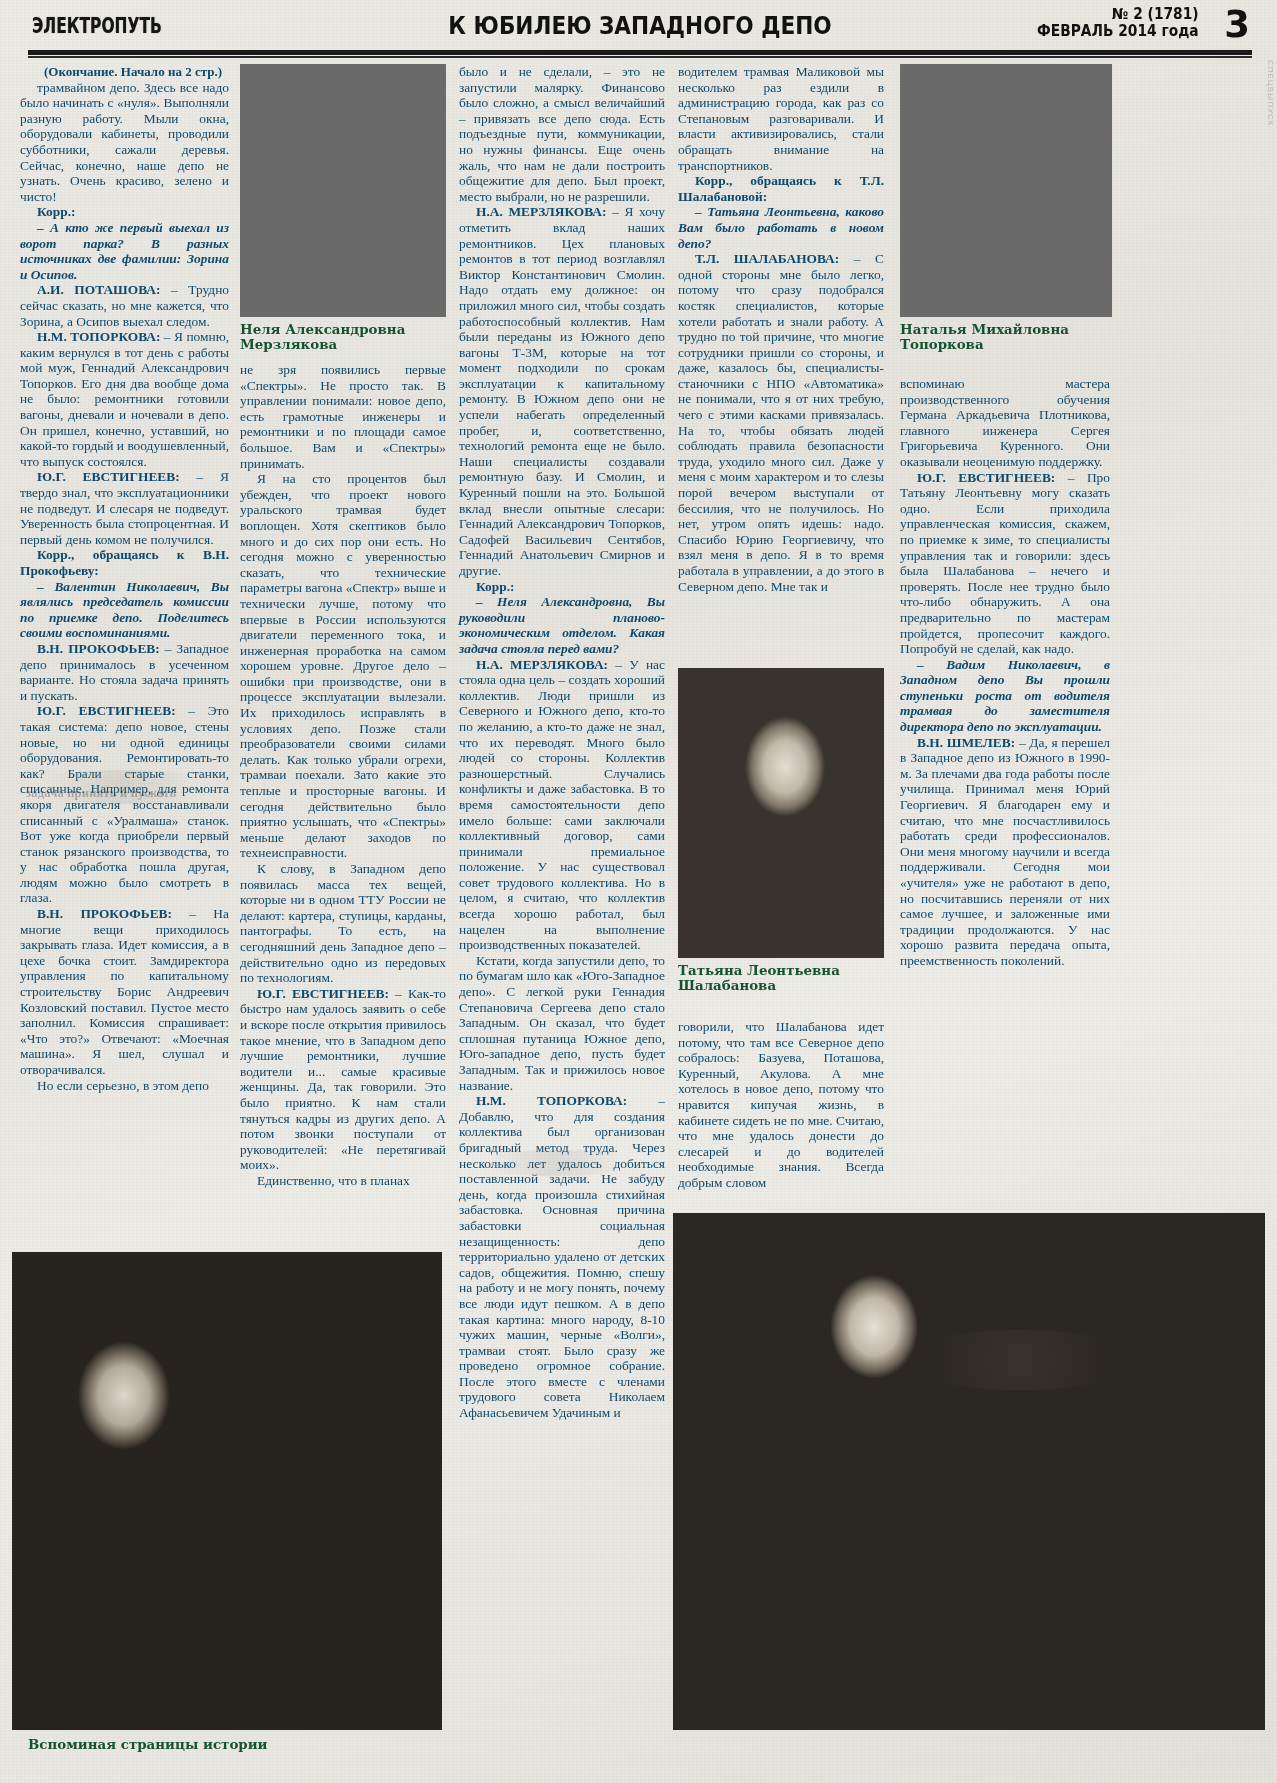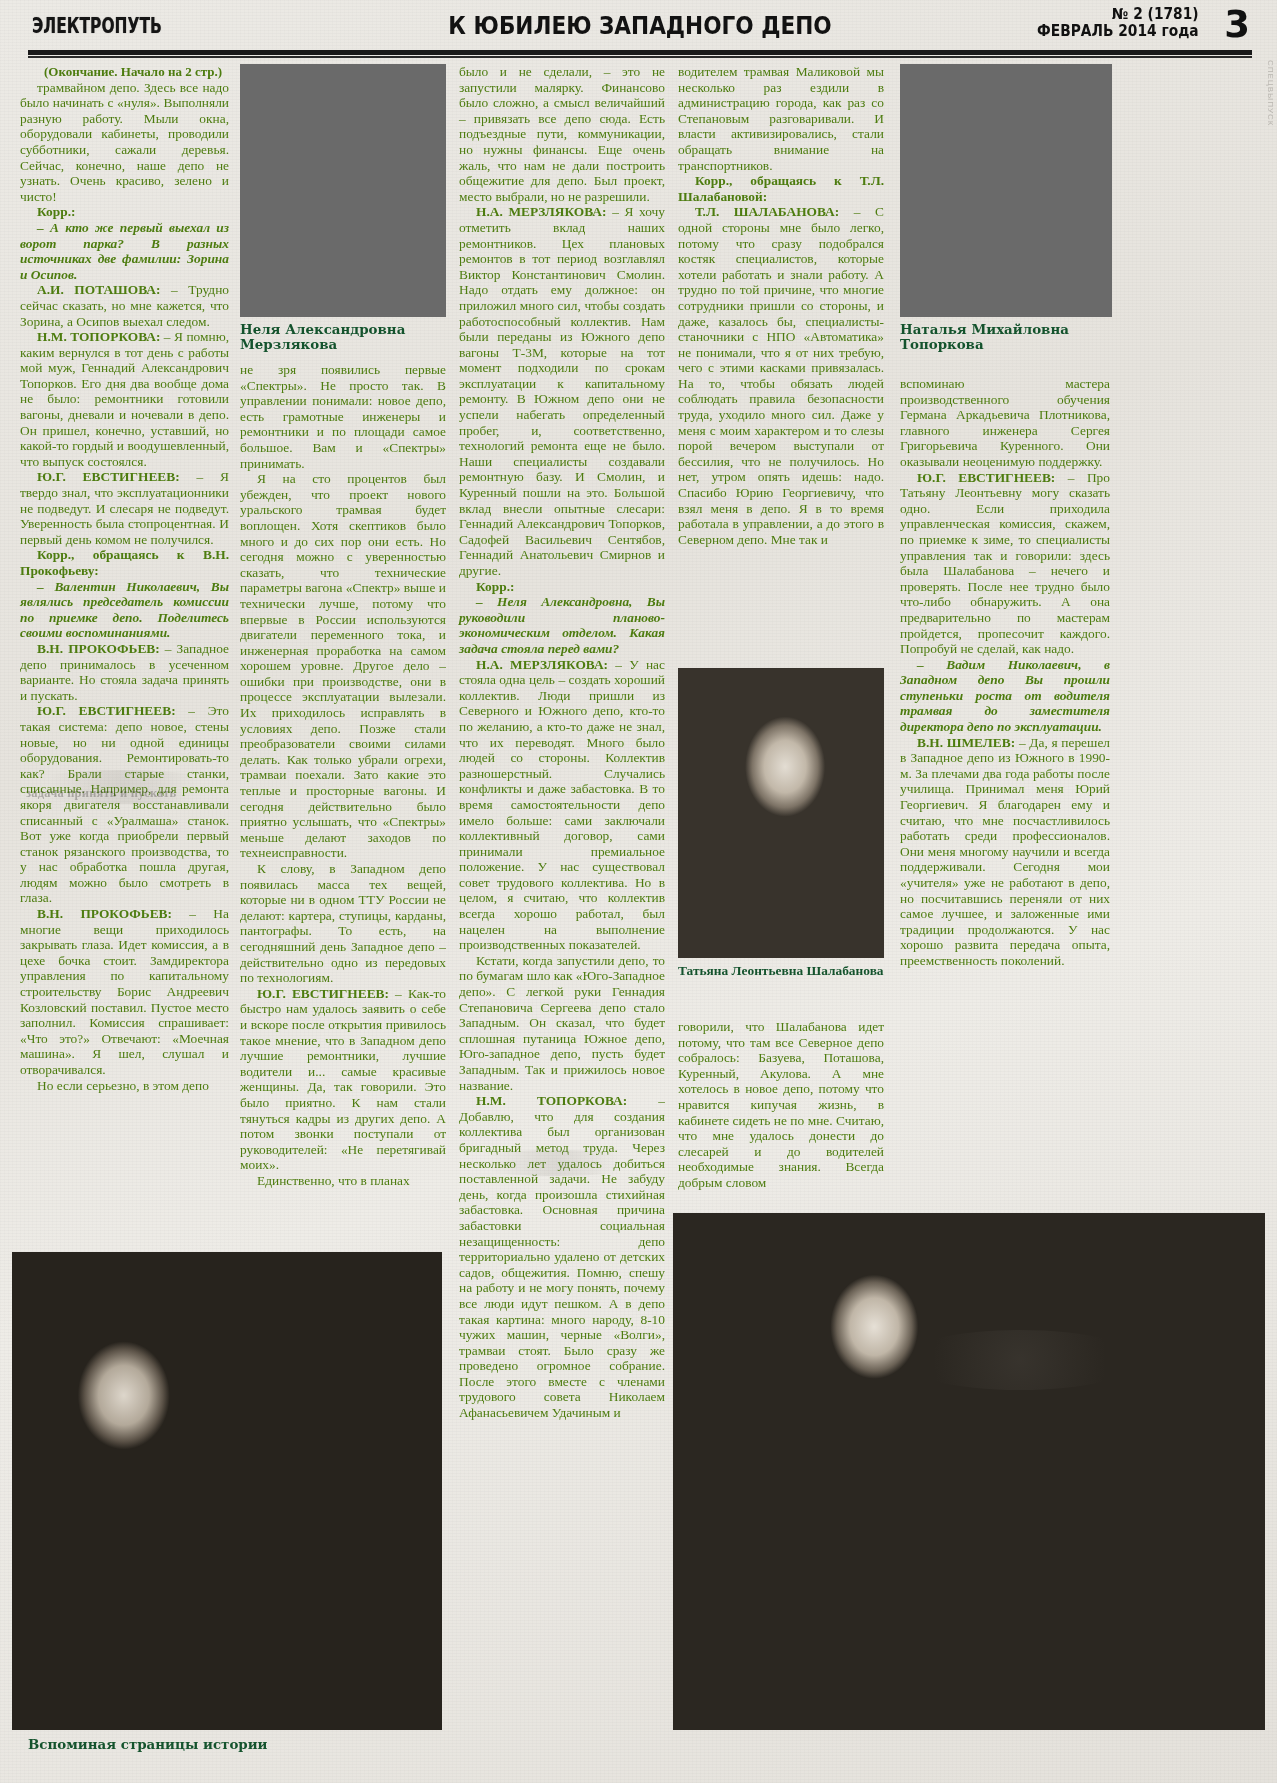--- a/index.html
+++ b/index.html
@@ -71,21 +71,21 @@
   }
 
   
   .col{
     position:absolute;
     font-size:13.4px;
     line-height:15.6px;
     text-align:justify;
     text-justify:inter-word;
     hyphens:auto;
-    color:#4d7c0f;
+    color:#0c4a6e;
   }
   .col p{margin:0;text-indent:17px;}
   .c1{left:20px; top:64px;  width:209px; height:1175px;}
   .c2{left:240px;top:362px; width:206px; height:877px;}
   .c3{left:459px;top:64px;  width:206px; height:1650px;}
   .c4{left:678px;top:64px;  width:206px; height:1220px;}
   .c5{left:900px;top:376px; width:210px; height:910px;}
   .jump{
     font-weight:bold;font-size:13px;text-align:center;margin:0 0 2px 0;
     text-indent:0;
@@ -130,21 +130,21 @@
 
   
   #photo-shalabanova{left:678px;top:668px;width:206px;height:290px;}
   #photo-shalabanova .ph-inner{
     background:
       radial-gradient(ellipse 40px 50px at 52% 34%, #e3ddd3 0%, #c2b8a9 52%, #7d7366 82%, #38332c 100%),
       radial-gradient(ellipse 66px 44px at 52% 16%, #3a332b 0%, #211d18 62%, #16130f 100%),
       radial-gradient(ellipse 86px 60px at 50% 92%, #efece6 0%, #cfc9bf 45%, #8d8478 80%, #4a443b 100%),
       linear-gradient(180deg,#2a2620 0%,#3a342c 40%,#7e766a 72%,#d8d2c7 100%);
   }
-  #cap-shalabanova{left:678px;top:963px;width:206px;font-family:Liberation Serif, serif;}
+  #cap-shalabanova{left:678px;top:963px;width:206px;}
 
   
   #photo-history{left:12px;top:1252px;width:430px;height:478px;}
   #photo-history .ph-inner{
     background:
       radial-gradient(ellipse 46px 54px at 26% 30%, #ddd6cb 0%, #b3a99a 55%, #5c5348 85%, #27231d 100%),
       radial-gradient(ellipse 50px 58px at 68% 26%, #e4ded4 0%, #bcb2a3 55%, #60574b 85%, #282420 100%),
       radial-gradient(ellipse 120px 70px at 50% 95%, #6f675b 0%, #3b352d 60%, #1b1815 100%),
       linear-gradient(180deg,#c9c3b8 0%,#8e887c 18%,#4a443b 46%,#201d18 78%,#100e0c 100%);
   }
@@ -244,20 +244,21 @@
     <p class="qhead">Корр.:</p>
     <p class="q">– Неля Александровна, Вы руководили планово-экономическим отделом. Какая задача стояла перед вами?</p>
     <p><span class="speaker">Н.А. МЕРЗЛЯКОВА:</span> – У нас стояла одна цель – создать хороший коллектив. Люди пришли из Северного и Южного депо, кто-то по желанию, а кто-то даже не знал, что их переводят. Много было людей со стороны. Коллектив разношерстный. Случались конфликты и даже забастовка. В то время самостоятельности депо имело больше: сами заключали коллективный договор, сами принимали премиальное положение. У нас существовал совет трудового коллектива. Но в целом, я считаю, что коллектив всегда хорошо работал, был нацелен на выполнение производственных показателей.</p>
     <p>Кстати, когда запустили депо, то по бумагам шло как «Юго-Западное депо». С легкой руки Геннадия Степановича Сергеева депо стало Западным. Он сказал, что будет сплошная путаница Южное депо, Юго-западное депо, пусть будет Западным. Так и прижилось новое название.</p>
     <p><span class="speaker">Н.М. ТОПОРКОВА:</span> – Добавлю, что для создания коллектива был организован бригадный метод труда. Через несколько лет удалось добиться поставленной задачи. Не забуду день, когда произошла стихийная забастовка. Основная причина забастовки социальная незащищенность: депо территориально удалено от детских садов, общежития. Помню, спешу на работу и не могу понять, почему все люди идут пешком. А в депо такая картина: много народу, 8-10 чужих машин, черные «Волги», трамваи стоят. Было сразу же проведено огромное собрание. После этого вместе с членами трудового совета Николаем Афанасьевичем Удачиным и</p>
   </div>
 
   <div class="col c4">
     <p style="text-indent:0;">водителем трамвая Маликовой мы несколько раз ездили в администрацию города, как раз со Степановым разговаривали. И власти активизировались, стали обращать внимание на транспортников.</p>
     <p class="qhead">Корр., обращаясь к Т.Л. Шалабановой:</p>
+    <p class="q">– Татьяна Леонтьевна, каково Вам было работать в новом депо?</p>
     <p><span class="speaker">Т.Л. ШАЛАБАНОВА:</span> – С одной стороны мне было легко, потому что сразу подобрался костяк специалистов, которые хотели работать и знали работу. А трудно по той причине, что многие сотрудники пришли со стороны, и даже, казалось бы, специалисты-станочники с НПО «Автоматика» не понимали, что я от них требую, чего с этими касками привязалась. На то, чтобы обязать людей соблюдать правила безопасности труда, уходило много сил. Даже у меня с моим характером и то слезы порой вечером выступали от бессилия, что не получилось. Но нет, утром опять идешь: надо. Спасибо Юрию Георгиевичу, что взял меня в депо. Я в то время работала в управлении, а до этого в Северном депо. Мне так и</p>
   </div>
 
   <div class="photo" id="photo-shalabanova">
     <div class="ph-inner"></div>
   </div>
   <div class="cap" id="cap-shalabanova">Татьяна Леонтьевна Шалабанова</div>
 
   <div class="col" style="left:678px;top:1003px;width:206px;">
     <p style="text-indent:0;margin-top:16px;">говорили, что Шалабанова идет потому, что там все Северное депо собралось: Базуева, Поташова, Куренный, Акулова. А мне хотелось в новое депо, потому что нравится кипучая жизнь, в кабинете сидеть не по мне. Считаю, что мне удалось донести до слесарей и до водителей необходимые знания. Всегда добрым словом</p>

